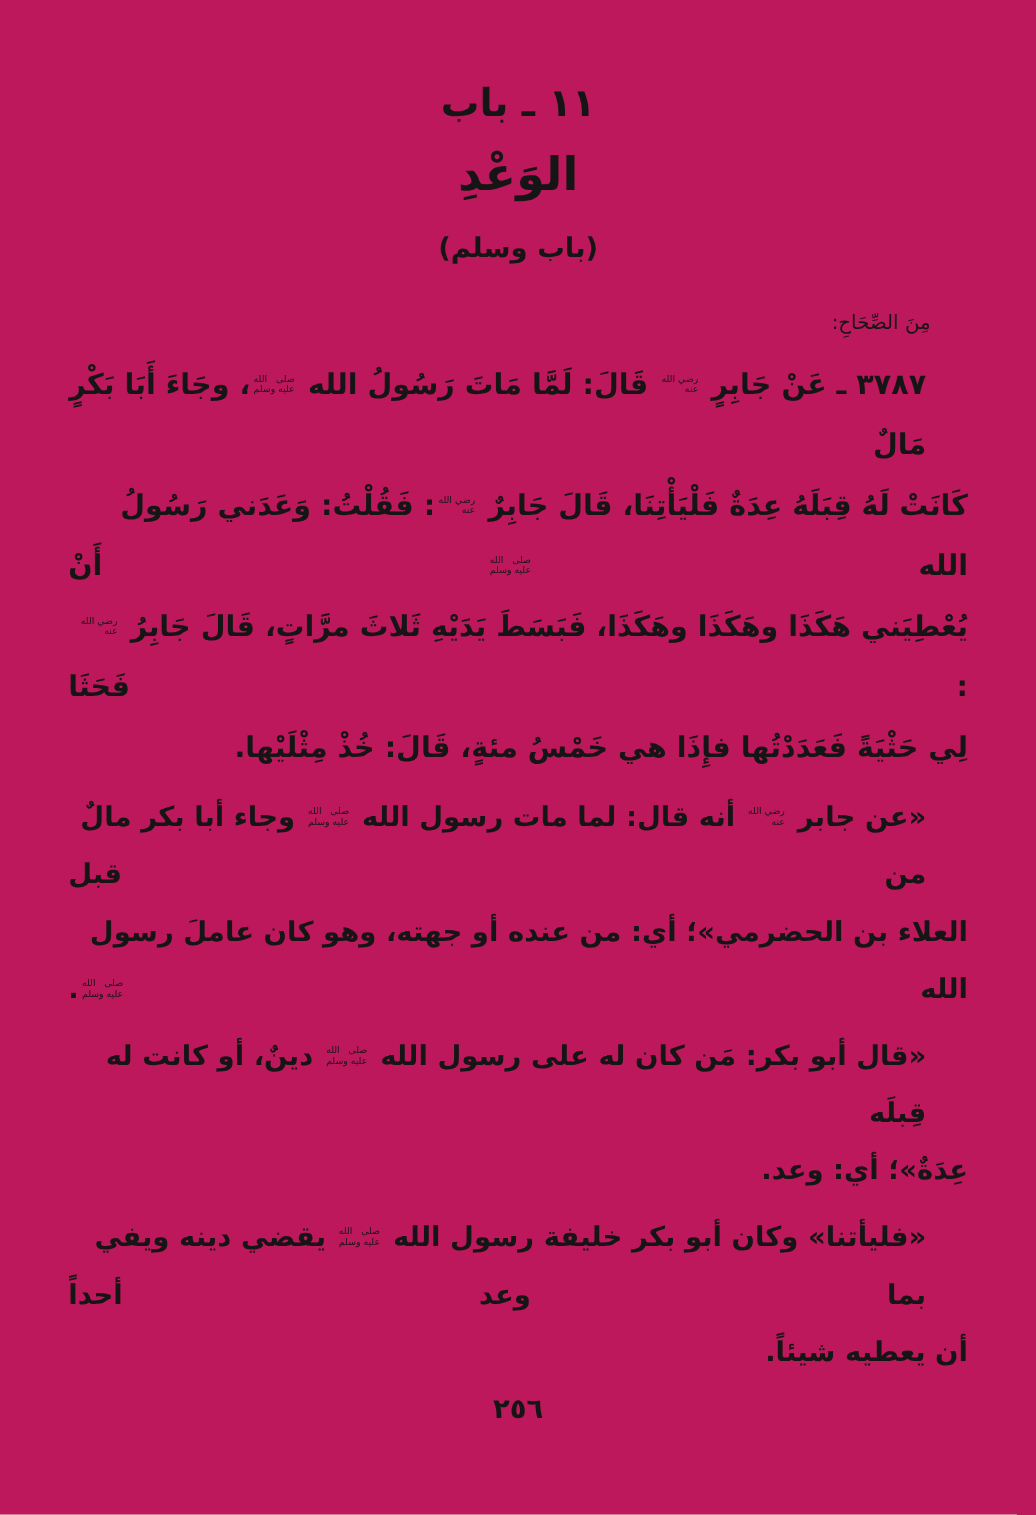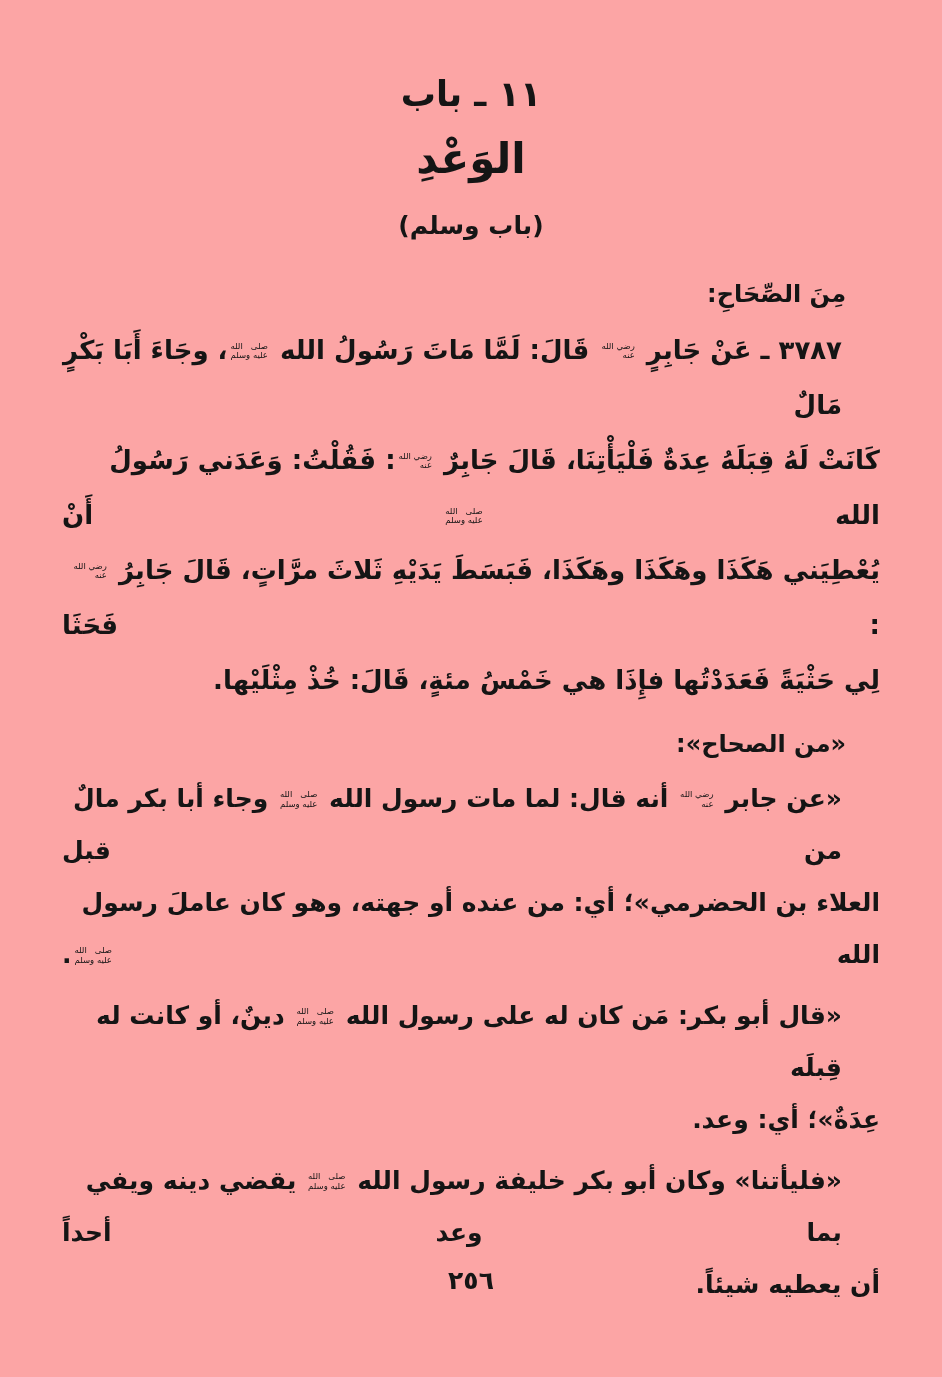--- a/index.html
+++ b/index.html
@@ -5,21 +5,21 @@
   html, body {
     margin: 0;
     padding: 0;
     background: #ffffff;
   }
   .page {
     position: relative;
     width: 942px;
     height: 1377px;
     margin: 0 auto;
-    background: #fca5a5;
+    background: #be185d;
     color: #151515;
     direction: rtl;
     font-family: "DejaVu Sans", sans-serif;
     box-sizing: border-box;
     padding: 72px 62px 0 62px;
     overflow: hidden;
   }
   header { text-align: center; }
   .chapter-number {
     font-size: 35px;
@@ -33,22 +33,22 @@
     line-height: 1.3;
   }
   .chapter-subtitle {
     font-size: 25px;
     font-weight: bold;
     margin-top: 24px;
     line-height: 1.3;
   }
   main { margin-top: 24px; }
   .section-label {
-    font-size: 24px;
-    font-weight: bold;
+    font-size: 18px;
+    font-weight: normal;
     line-height: 54px;
     padding-right: 34px;
     margin: 0 0 2px 0;
   }
   .paragraph { margin: 0 0 9px 0; }
   .paragraph.hadith .line {
     font-size: 26px;
     line-height: 55px;
     text-align: right;
   }
@@ -97,21 +97,20 @@
   </header>
 
   <main>
       <div class="section-label">مِنَ الصِّحَاحِ:</div>
       <div class="paragraph hadith">
         <div class="line justify indent">٣٧٨٧ ـ عَنْ جَابِرٍ <span class="stamp">رضي الله<br>عنه</span> قَالَ: لَمَّا مَاتَ رَسُولُ الله <span class="stamp">صلى الله<br>عليه وسلم</span>، وجَاءَ أَبَا بَكْرٍ مَالٌ</div>
         <div class="line justify">كَانَتْ لَهُ قِبَلَهُ عِدَةٌ فَلْيَأْتِنَا، قَالَ جَابِرٌ <span class="stamp">رضي الله<br>عنه</span>: فَقُلْتُ: وَعَدَني رَسُولُ الله <span class="stamp">صلى الله<br>عليه وسلم</span> أَنْ</div>
         <div class="line justify">يُعْطِيَني هَكَذَا وهَكَذَا وهَكَذَا، فَبَسَطَ يَدَيْهِ ثَلاثَ مرَّاتٍ، قَالَ جَابِرُ <span class="stamp">رضي الله<br>عنه</span>: فَحَثَا</div>
         <div class="line">لِي حَثْيَةً فَعَدَدْتُها فإِذَا هي خَمْسُ مئةٍ، قَالَ: خُذْ مِثْلَيْها.</div>
       </div>
-      <div class="section-label">«من الصحاح»:</div>
       <div class="paragraph commentary">
         <div class="line justify indent">«عن جابر <span class="stamp">رضي الله<br>عنه</span> أنه قال: لما مات رسول الله <span class="stamp">صلى الله<br>عليه وسلم</span> وجاء أبا بكر مالٌ من قبل</div>
         <div class="line justify">العلاء بن الحضرمي»؛ أي: من عنده أو جهته، وهو كان عاملَ رسول الله <span class="stamp">صلى الله<br>عليه وسلم</span>.</div>
       </div>
       <div class="paragraph commentary">
         <div class="line justify indent">«قال أبو بكر: مَن كان له على رسول الله <span class="stamp">صلى الله<br>عليه وسلم</span> دينٌ، أو كانت له قِبلَه</div>
         <div class="line">عِدَةٌ»؛ أي: وعد.</div>
       </div>
       <div class="paragraph commentary">
         <div class="line justify indent">«فليأتنا» وكان أبو بكر خليفة رسول الله <span class="stamp">صلى الله<br>عليه وسلم</span> يقضي دينه ويفي بما وعد أحداً</div>

